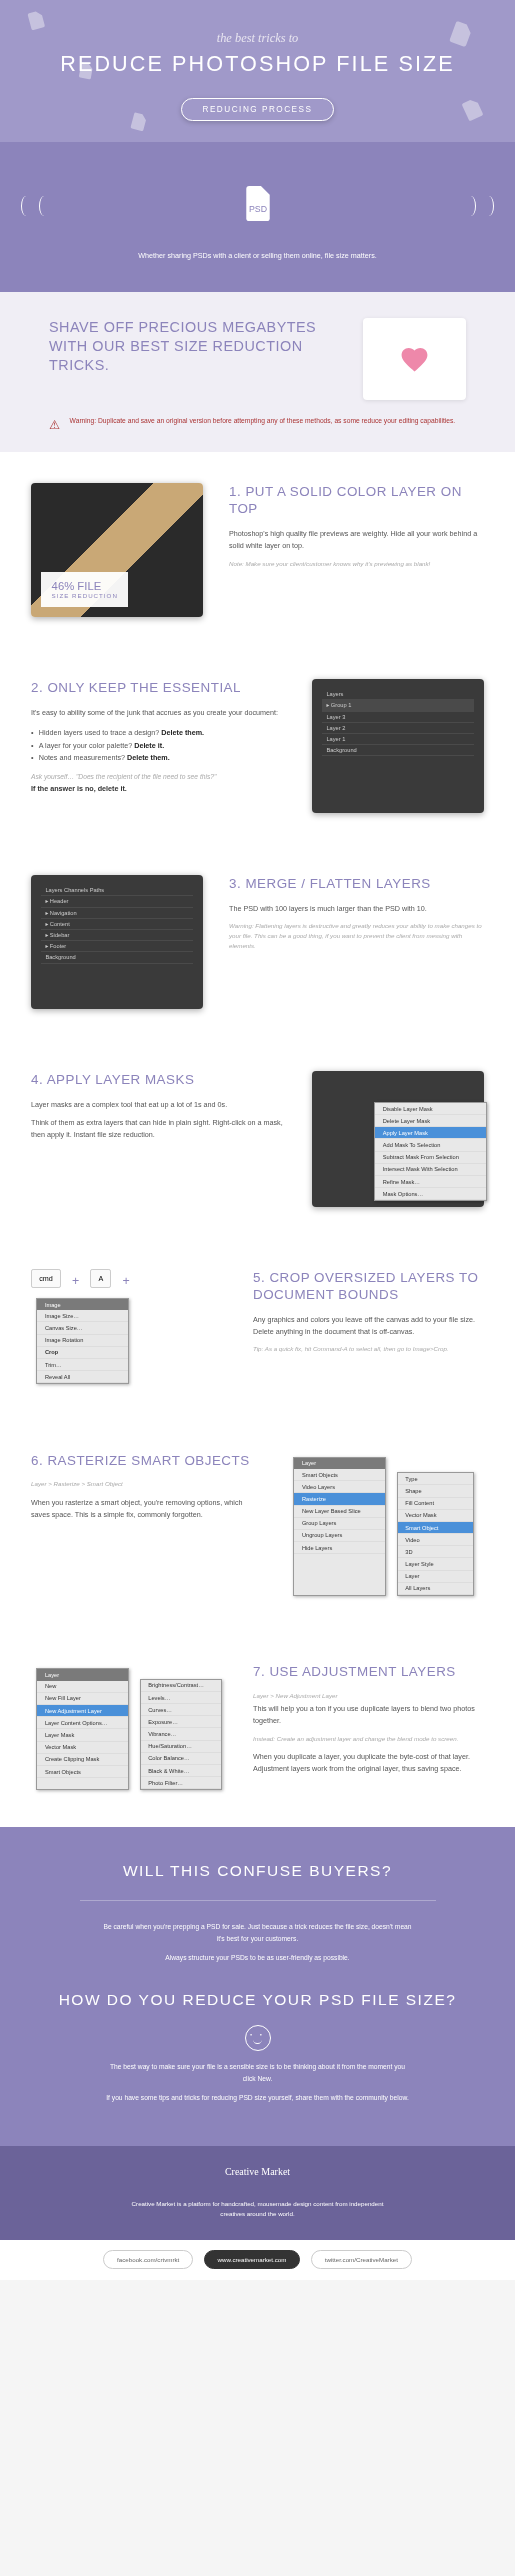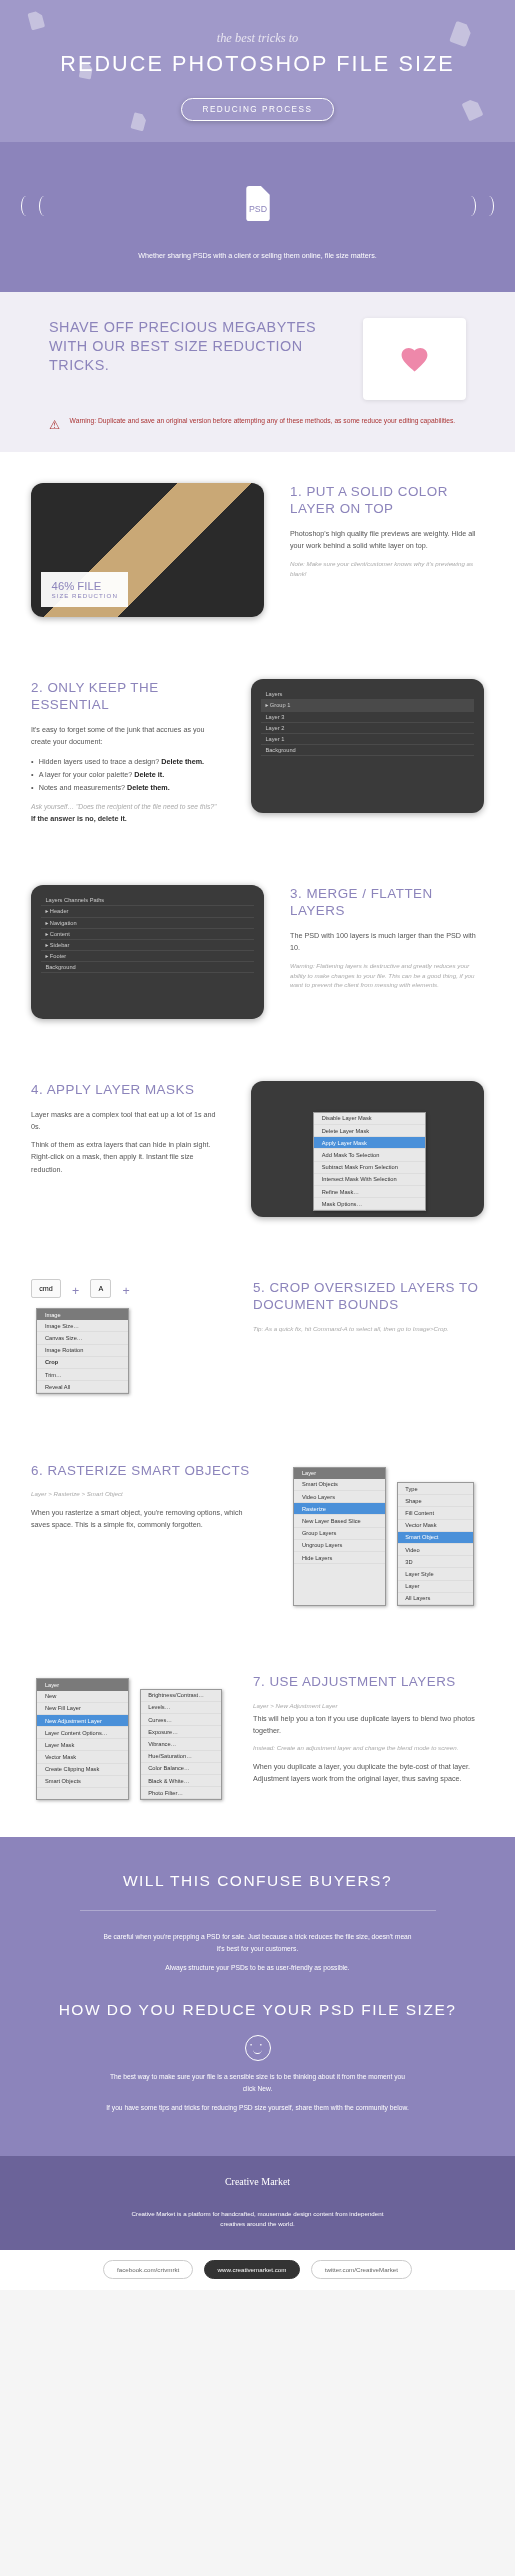--- a/index.html
+++ b/index.html
@@ -13,21 +13,21 @@
 .psd-big{margin:10.3px auto 15.5px}
 .hero-sub{font-size:7.2px;line-height:1.6;font-family:Helvetica,Arial,sans-serif}
 .intro{background:#f0eef5;padding:26px 49px}
 .intro-head{display:flex;gap:15.5px;align-items:flex-start}
 .intro-title{color:#8c84bb;font-size:14.4px;line-height:1.3;font-family:Helvetica,Arial,sans-serif;font-weight:400;letter-spacing:0.5px;flex:1}
 .intro-heart{width:103px;height:82px;background:#fff;border-radius:4.1px;box-shadow:0 1px 4.1px rgba(0,0,0,.1);display:flex;align-items:center;justify-content:center}
 .warn{margin-top:15.5px;color:#a33;font-size:6.7px;line-height:1.5;font-family:Helvetica,Arial,sans-serif;padding-left:20.6px;position:relative}
 .warn::before{content:"⚠";position:absolute;left:0;font-size:12.4px}
 .tip{background:#fff;padding:31px;display:flex;gap:26px;align-items:flex-start}
 .tip.alt{flex-direction:row-reverse}
-.tip-img{width:233px;min-height:134px;background:#2a2a2a;border-radius:12px;box-shadow:0 1.5px 6.2px rgba(0,0,0,.3);position:relative;flex-shrink:0}
+.tip-img{width:172px;min-height:134px;background:#2a2a2a;border-radius:4px;box-shadow:0 1.5px 6.2px rgba(0,0,0,.3);position:relative;flex-shrink:0}
 .tip-body{flex:1}
 .tip-num-title{color:#8c84bb;font-size:13.4px;font-family:Helvetica,Arial,sans-serif;font-weight:400;letter-spacing:0.5px;margin-bottom:10.3px;line-height:1.3}
 .tip-desc{color:#555;font-size:7.2px;line-height:1.7;font-family:Helvetica,Arial,sans-serif;margin-bottom:6.2px}
 .tip-note{color:#aaa;font-size:6.2px;line-height:1.6;font-style:italic;font-family:Helvetica,Arial,sans-serif}
 .tip-list{list-style:none;margin:7.7px 0}
 .tip-list li{color:#555;font-size:7.2px;line-height:1.8;font-family:Helvetica,Arial,sans-serif;padding-left:7.7px;position:relative}
 .tip-list li::before{content:"•";position:absolute;left:0}
 .tip-list strong{color:#222}
 .ask{color:#aaa;font-size:6.7px;font-style:italic;margin:7.7px 0 4.1px;font-family:Helvetica,Arial,sans-serif}
 .answer{color:#333;font-size:7.2px;font-weight:600;font-family:Helvetica,Arial,sans-serif}
@@ -129,21 +129,21 @@
   <div class="tip-img ps-dark">
     <div class="ps-row">Layers</div>
     <div class="ps-row" style="background:#4a4a4a">▸ Group 1</div>
     <div class="ps-row">  Layer 3</div>
     <div class="ps-row">  Layer 2</div>
     <div class="ps-row">  Layer 1</div>
     <div class="ps-row">Background</div>
   </div>
   <div class="tip-body">
     <h3 class="tip-num-title"><span>2.</span> <span>ONLY KEEP THE ESSENTIAL</span></h3>
-    <p class="tip-desc">It's easy to forget some of the junk that accrues as you create your document:</p>
+    <p class="tip-desc">It's easy to ability some of the junk that accrues as you create your document:</p>
     <ul class="tip-list">
       <li><span>Hidden layers used to trace a design?</span> <strong>Delete them.</strong></li>
       <li><span>A layer for your color palette?</span> <strong>Delete it.</strong></li>
       <li><span>Notes and measurements?</span> <strong>Delete them.</strong></li>
     </ul>
     <p class="ask">Ask yourself… "Does the recipient of the file need to see this?"</p>
     <p class="answer">If the answer is no, delete it.</p>
   </div>
 </div>
 
@@ -197,20 +197,21 @@
       <div class="ps-menu-item">Image Size…</div>
       <div class="ps-menu-item">Canvas Size…</div>
       <div class="ps-menu-item">Image Rotation</div>
       <div class="ps-menu-item bold">Crop</div>
       <div class="ps-menu-item">Trim…</div>
       <div class="ps-menu-item">Reveal All</div>
     </div>
   </div>
   <div class="tip-body">
     <h3 class="tip-num-title"><span>5.</span> <span>CROP OVERSIZED LAYERS TO DOCUMENT BOUNDS</span></h3>
+    <p class="tip-desc">Any graphics and colors you leave off the canvas add to your file size. Delete anything in the document that is off-canvas.</p>
     <p class="tip-note">Tip: As a quick fix, hit Command-A to select all, then go to Image&gt;Crop.</p>
   </div>
 </div>
 
 <div class="tip alt">
   <div style="flex-shrink:0;width:196px;display:flex">
     <div class="ps-menu" style="width:93px">
       <div class="ps-menu-head">Layer</div>
       <div class="ps-menu-item">Smart Objects</div>
       <div class="ps-menu-item">Video Layers</div>

